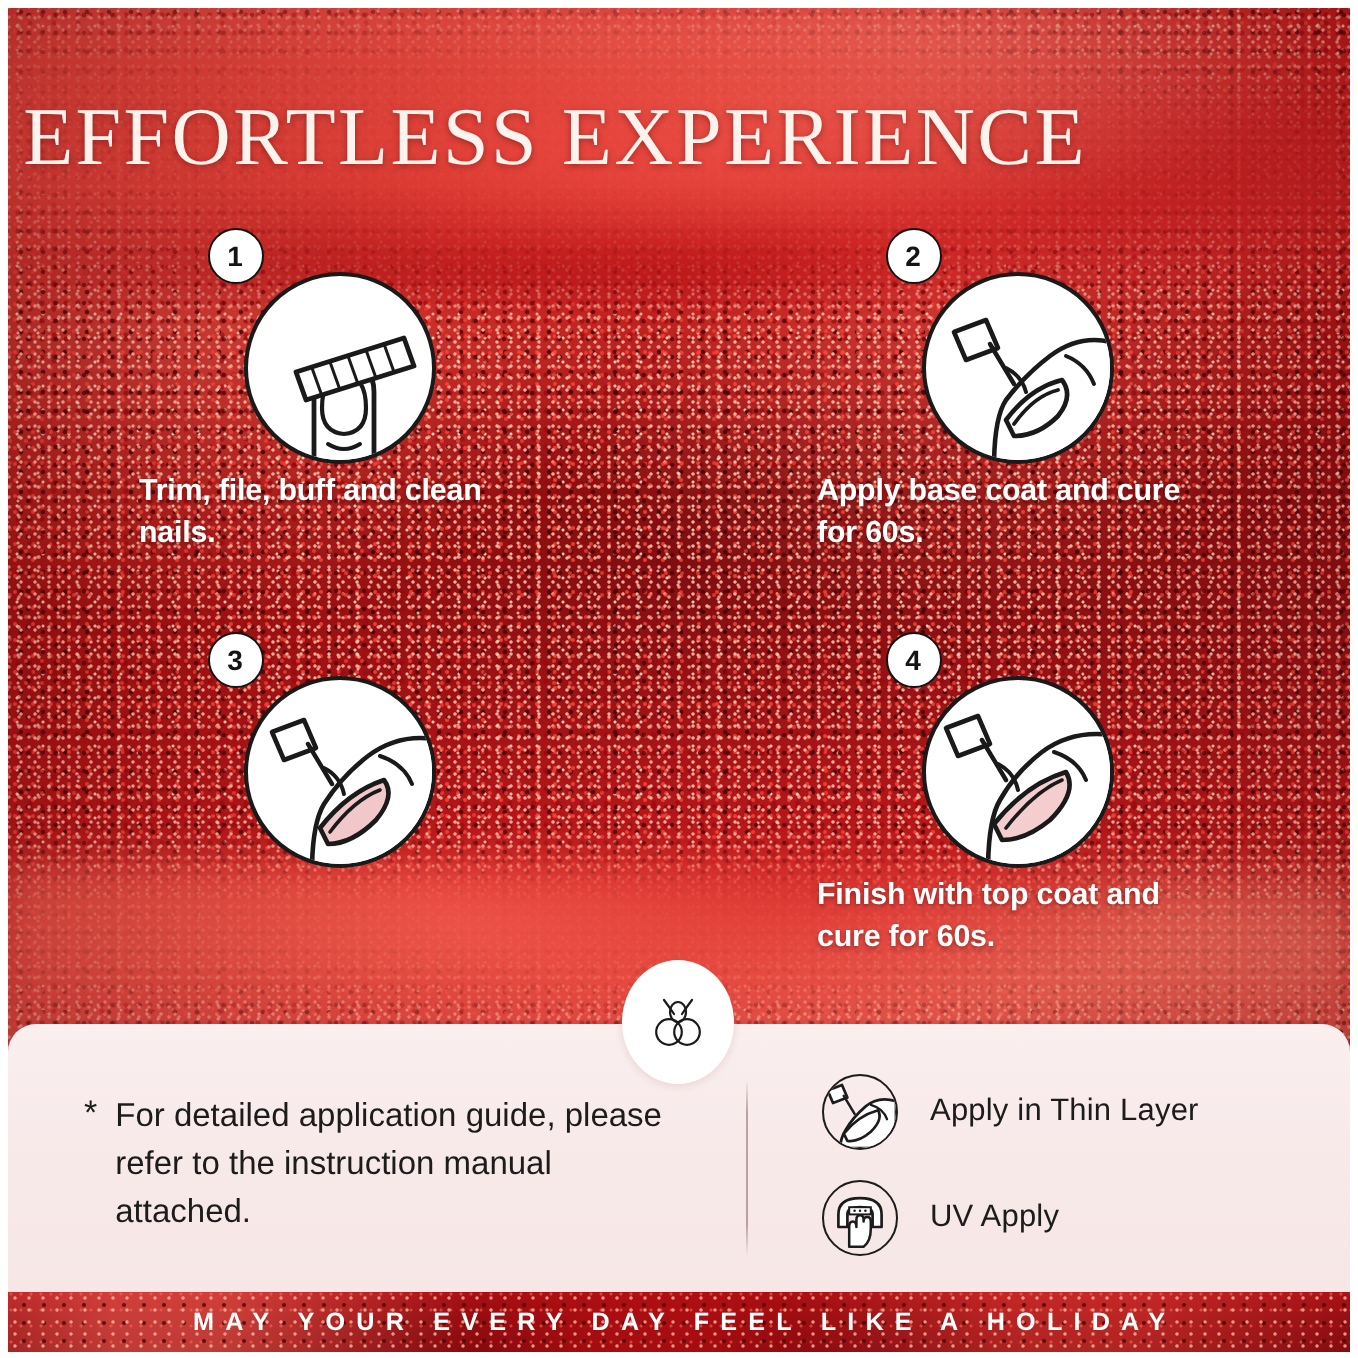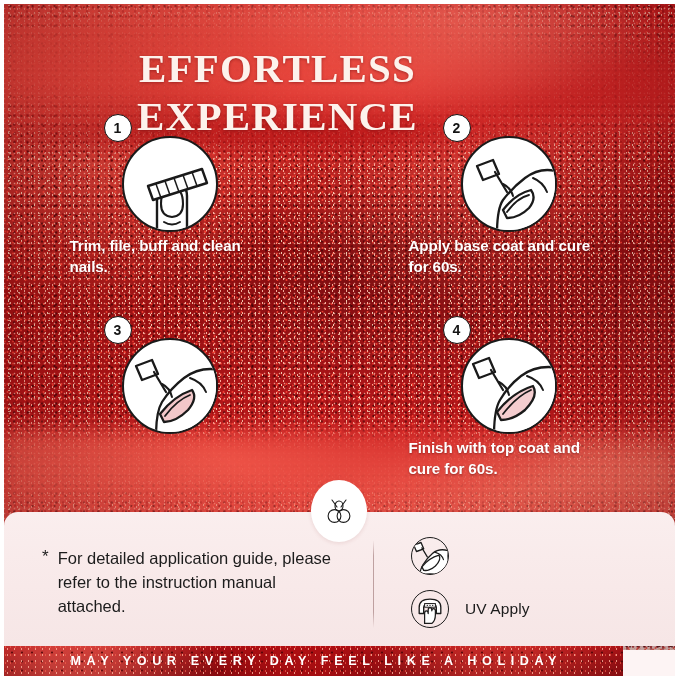--- a/index.html
+++ b/index.html
@@ -92,21 +92,21 @@
   .frame-left   { left:0; top:0;    width:4px;  height:679px; }
   .frame-right  { right:0; top:0;   width:4px;  height:679px; }
   .frame-bottom { left:0; bottom:0; width:679px; height:3px; }
 
   
   .title {
     position:absolute; left:0; top:44px; width:555px;
     text-align:center;
     font-family:"Liberation Serif", serif;
     font-size:41px;
-    font-weight:700;
+    font-weight:400;
     letter-spacing:1.2px;
     color:#fdf2ec;
     z-index:12;
     text-shadow:0 1px 3px rgba(90,6,10,.45);
   }
 
   
   .steps { position:absolute; left:0; top:118px; width:679px; z-index:12; }
   .step-row { display:flex; }
   .step-row.row2 { margin-top:42px; }
@@ -224,21 +224,21 @@
     z-index:30;
     display:flex; align-items:center; justify-content:center;
     box-shadow:0 1px 4px rgba(120,30,30,.12);
   }
   .medallion svg { width:30px; height:32px; display:block; }
 
   
   .footer-banner {
     position:absolute;
     left:4px; bottom:3px;
-    width:619px; height:30px;
+    width:671px; height:30px;
     z-index:35;
     overflow:hidden;
     background:
       radial-gradient(circle at 12% 40%, rgba(255,110,95,.5) 0 5%, transparent 26%),
       radial-gradient(circle at 48% 70%, rgba(180,15,18,.7) 0 7%, transparent 32%),
       radial-gradient(circle at 80% 30%, rgba(235,70,60,.45) 0 6%, transparent 28%),
       linear-gradient(180deg,#a60f14 0%, #8e0b10 45%, #7d080d 100%);
     display:flex; align-items:center; justify-content:center;
   }
   .footer-speckles {
@@ -386,20 +386,21 @@
         <div class="feature">
           <span class="feature-icon">
             <svg viewBox="0 0 40 40">
               <path d="M40 14 Q30 11 23 17 Q16 23 12 30 Q9 35 9 40 L40 40 Z" fill="#fff" stroke="#1c1c1c" stroke-width="1.5" stroke-linejoin="round"></path>
               <path d="M26 16 Q33 18 35 24" fill="none" stroke="#1c1c1c" stroke-width="1.3" stroke-linecap="round"></path>
               <path d="M11 32 Q19 22 30 19 Q33 24 26 31 Q19 37 13 36 Z" fill="#fff" stroke="#1c1c1c" stroke-width="1.5" stroke-linejoin="round"></path>
               <path d="M2 8 L10 5 L13 12 L5 15 Z" fill="#fff" stroke="#1c1c1c" stroke-width="1.5" stroke-linejoin="round"></path>
               <path d="M11 11 L17 21" stroke="#1c1c1c" stroke-width="1.4" stroke-linecap="round"></path>
             </svg>
           </span>
+          <span class="feature-label">Apply in Thin Layer</span>
         </div>
 
         <div class="feature">
           <span class="feature-icon">
             <svg viewBox="0 0 40 40">
 
               <path d="M8 18 Q8 9 20 9 Q32 9 32 18 L32 25 L27 25 L27 18 Q27 14 20 14 Q13 14 13 18 L13 25 L8 25 Z" fill="#fff" stroke="#1c1c1c" stroke-width="1.5" stroke-linejoin="round"></path>
               <rect x="14" y="14" width="12" height="4" fill="#fff" stroke="#1c1c1c" stroke-width="1.1"></rect>
               <circle cx="17" cy="16" r="0.7" fill="#1c1c1c"></circle>
               <circle cx="20" cy="16" r="0.7" fill="#1c1c1c"></circle>

